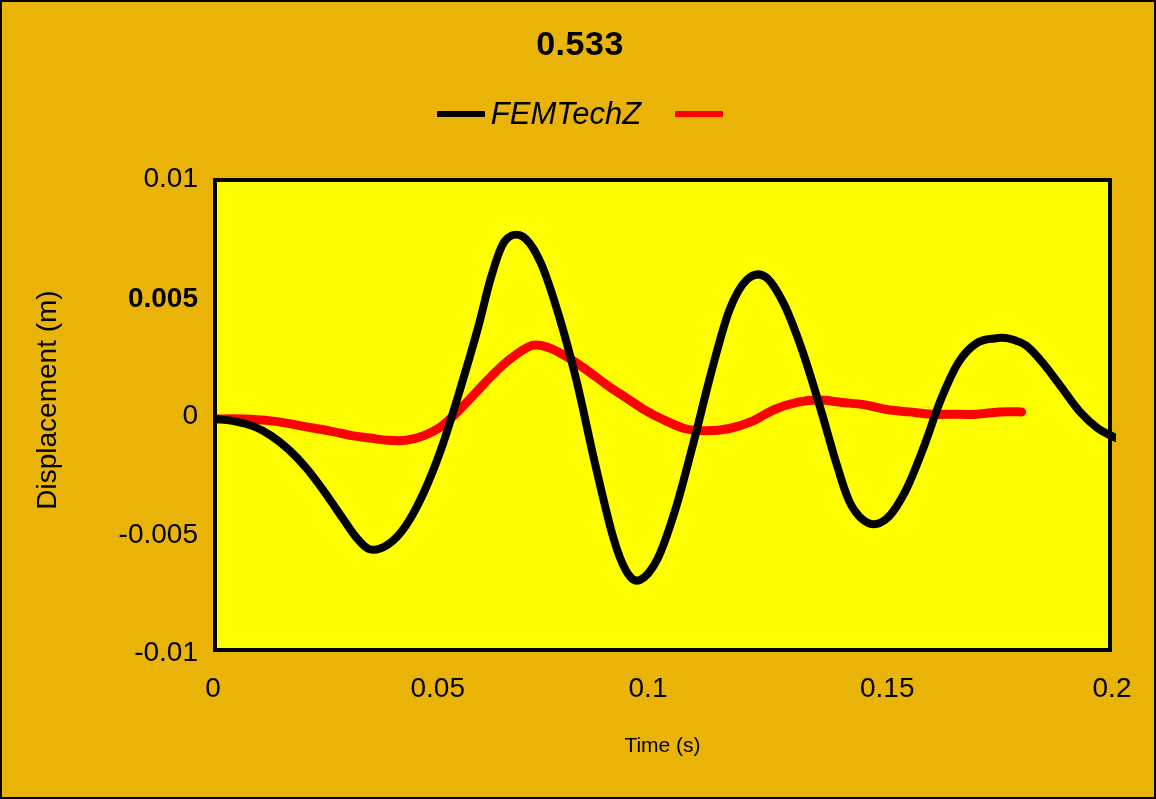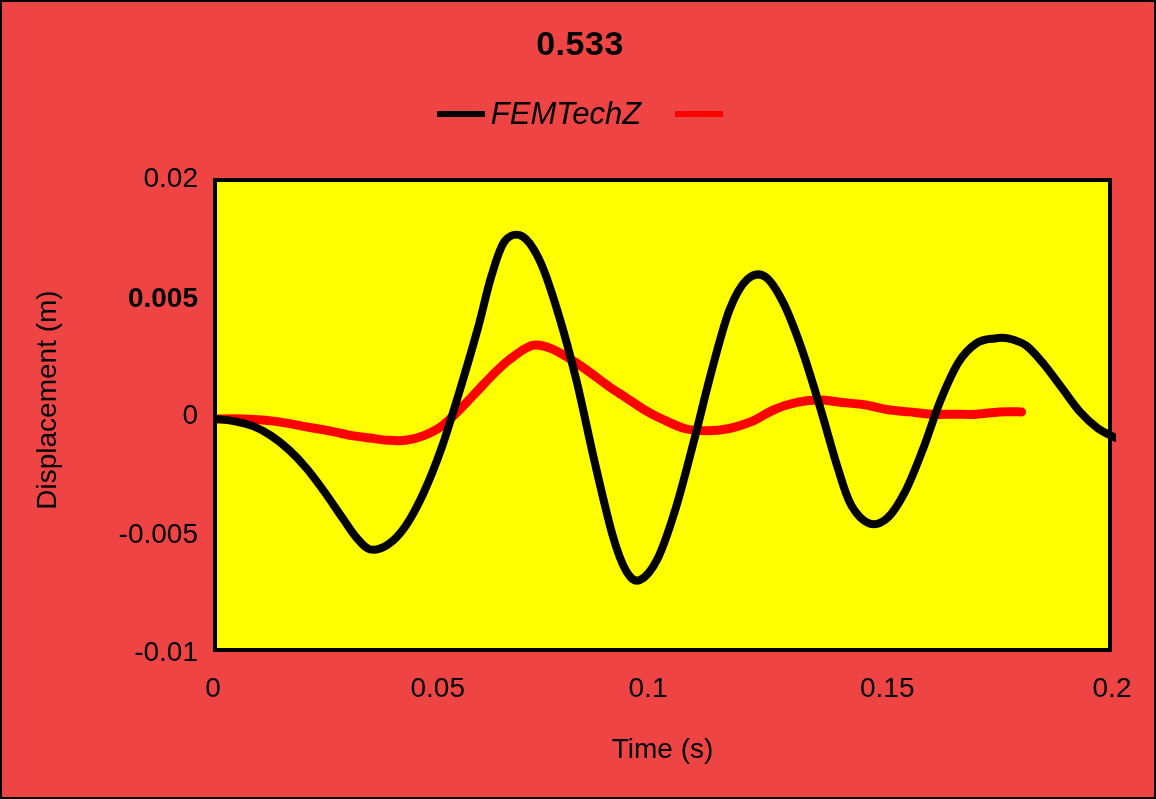--- a/index.html
+++ b/index.html
@@ -7,21 +7,21 @@
     padding: 0;
     background: #ffffff;
   }
   body {
     font-family: "Liberation Sans", sans-serif;
   }
   #figure {
     position: relative;
     width: 1156px;
     height: 799px;
-    background: #ef4444;
+    background: #eab308;
     box-sizing: border-box;
     border: 2px solid #000000;
     overflow: hidden;
   }
   #chart-title {
     position: absolute;
     left: 0;
     top: 22px;
     width: 1156px;
     text-align: center;
@@ -99,21 +99,21 @@
     font-size: 28px;
     color: #000000;
     line-height: 1;
   }
   #xaxis-title {
     position: absolute;
     left: 211px;
     top: 731px;
     width: 899px;
     text-align: center;
-    font-size: 28px;
+    font-size: 21px;
     color: #000000;
   }
   #yaxis-title {
     position: absolute;
     left: -85px;
     top: 382px;
     width: 260px;
     text-align: center;
     font-size: 28px;
     color: #000000;
@@ -132,21 +132,21 @@
     <div class="legend-entry">
       <span class="legend-swatch" style="background: rgb(0, 0, 0);"></span>
       <span class="legend-label">FEMTechZ</span>
     </div>
     <div class="legend-entry">
       <span class="legend-swatch" style="background: rgb(255, 0, 0);"></span>
     </div>
   </div>
 
   <div id="ylabels">
-      <div class="ytick" style="top: 162px;">0.02</div>
+      <div class="ytick" style="top: 162px;">0.01</div>
       <div class="ytick" style="top: 282px; font-weight: bold;">0.005</div>
       <div class="ytick" style="top: 399px;">0</div>
       <div class="ytick" style="top: 517.5px;">-0.005</div>
       <div class="ytick" style="top: 636px;">-0.01</div>
     </div>
 
   <div id="plot-area">
     <svg id="plot-svg" viewBox="0 0 899 474" preserveAspectRatio="none">
       <path id="series-experimentalz" fill="none" stroke-width="9" stroke-linecap="round" stroke-linejoin="round" d="M 0.00 237.00 C 4.50 237.00, 17.23 236.61, 26.97 237.00 C 36.71 237.39, 48.70 238.18, 58.43 239.37 C 68.17 240.55, 76.41 242.53, 85.40 244.11 C 94.39 245.69, 104.13 247.27, 112.38 248.85 C 120.62 250.43, 128.11 252.40, 134.85 253.59 C 141.59 254.77, 146.84 255.17, 152.83 255.96 C 158.82 256.75, 164.82 257.94, 170.81 258.33 C 176.80 258.72, 182.80 259.12, 188.79 258.33 C 194.78 257.54, 200.78 255.96, 206.77 253.59 C 212.76 251.22, 218.76 248.46, 224.75 244.11 C 230.74 239.77, 236.74 233.44, 242.73 227.52 C 248.72 221.59, 255.47 214.09, 260.71 208.56 C 265.95 203.03, 268.95 199.48, 274.19 194.34 C 279.44 189.21, 285.43 182.89, 292.18 177.75 C 298.92 172.61, 307.91 165.50, 314.65 163.53 C 321.39 161.55, 326.64 163.92, 332.63 165.90 C 338.62 167.87, 344.62 171.82, 350.61 175.38 C 356.60 178.94, 361.85 182.49, 368.59 187.23 C 375.33 191.97, 384.32 199.08, 391.06 203.82 C 397.81 208.56, 403.05 211.72, 409.04 215.67 C 415.04 219.62, 421.03 223.96, 427.02 227.52 C 433.02 231.07, 438.26 233.84, 445.00 237.00 C 451.75 240.16, 459.99 244.50, 467.48 246.48 C 474.97 248.45, 482.46 248.85, 489.95 248.85 C 497.45 248.85, 504.94 248.06, 512.43 246.48 C 519.92 244.90, 527.41 242.53, 534.90 239.37 C 542.40 236.21, 549.89 230.68, 557.38 227.52 C 564.87 224.36, 572.36 221.99, 579.86 220.41 C 587.35 218.83, 594.84 218.04, 602.33 218.04 C 609.82 218.04, 617.31 219.62, 624.81 220.41 C 632.30 221.20, 639.79 221.59, 647.28 222.78 C 654.77 223.97, 662.26 226.33, 669.75 227.52 C 677.25 228.70, 684.74 229.10, 692.23 229.89 C 699.72 230.68, 707.21 231.86, 714.70 232.26 C 722.20 232.66, 729.69 232.26, 737.18 232.26 C 744.67 232.26, 752.16 232.66, 759.65 232.26 C 767.15 231.86, 774.64 230.28, 782.13 229.89 C 789.62 229.49, 800.86 229.89, 804.60 229.89" stroke="#FF0000"></path>
       <path id="series-femtechz" fill="none" stroke-width="8" stroke-linecap="round" stroke-linejoin="round" d="M 0.00 237.00 C 3.00 237.39, 11.99 238.18, 17.98 239.37 C 23.97 240.55, 29.97 241.74, 35.96 244.11 C 41.95 246.48, 47.95 249.64, 53.94 253.59 C 59.93 257.54, 65.93 262.28, 71.92 267.81 C 77.91 273.34, 83.91 279.66, 89.90 286.77 C 95.89 293.88, 101.89 302.18, 107.88 310.47 C 113.87 318.77, 120.62 329.03, 125.86 336.54 C 131.10 344.04, 134.85 350.37, 139.34 355.50 C 143.84 360.63, 147.59 366.16, 152.83 367.35 C 158.07 368.53, 164.82 366.56, 170.81 362.61 C 176.80 358.66, 182.80 352.34, 188.79 343.65 C 194.78 334.96, 200.78 323.50, 206.77 310.47 C 212.76 297.44, 218.76 282.43, 224.75 265.44 C 230.74 248.45, 236.74 228.31, 242.73 208.56 C 248.72 188.81, 255.47 165.90, 260.71 146.94 C 265.95 127.98, 269.70 109.41, 274.19 94.80 C 278.69 80.18, 282.44 65.96, 287.68 59.25 C 292.92 52.53, 299.67 50.95, 305.66 54.51 C 311.65 58.07, 317.65 67.55, 323.64 80.58 C 329.63 93.62, 335.63 112.97, 341.62 132.72 C 347.61 152.47, 353.61 174.59, 359.60 199.08 C 365.59 223.57, 371.59 253.98, 377.58 279.66 C 383.57 305.33, 390.32 334.96, 395.56 353.13 C 400.80 371.30, 404.55 381.18, 409.04 388.68 C 413.54 396.19, 417.29 400.13, 422.53 398.16 C 427.77 396.18, 434.52 388.68, 440.51 376.83 C 446.50 364.98, 452.50 346.41, 458.49 327.06 C 464.48 307.70, 470.48 283.61, 476.47 260.70 C 482.46 237.79, 488.46 211.72, 494.45 189.60 C 500.44 167.48, 506.44 143.39, 512.43 127.98 C 518.42 112.58, 524.42 102.70, 530.41 97.17 C 536.40 91.64, 542.40 90.85, 548.39 94.80 C 554.38 98.75, 560.38 109.02, 566.37 120.87 C 572.36 132.72, 578.36 148.91, 584.35 165.90 C 590.34 182.88, 596.34 203.03, 602.33 222.78 C 608.32 242.53, 615.07 267.81, 620.31 284.40 C 625.55 300.99, 628.55 312.84, 633.79 322.32 C 639.04 331.80, 645.78 338.91, 651.77 341.28 C 657.77 343.65, 663.76 341.67, 669.75 336.54 C 675.75 331.40, 681.74 321.93, 687.73 310.47 C 693.73 299.02, 699.72 283.22, 705.71 267.81 C 711.71 252.41, 717.70 232.66, 723.69 218.04 C 729.69 203.42, 735.68 189.60, 741.67 180.12 C 747.67 170.64, 753.66 165.11, 759.65 161.16 C 765.65 157.21, 772.39 157.21, 777.63 156.42 C 782.88 155.63, 785.88 155.23, 791.12 156.42 C 796.36 157.60, 803.11 159.18, 809.10 163.53 C 815.09 167.87, 821.09 175.38, 827.08 182.49 C 833.07 189.60, 839.07 198.29, 845.06 206.19 C 851.05 214.09, 857.05 223.17, 863.04 229.89 C 869.03 236.60, 875.03 242.13, 881.02 246.48 C 887.01 250.82, 896.00 254.38, 899.00 255.96" stroke="#000000"></path>

